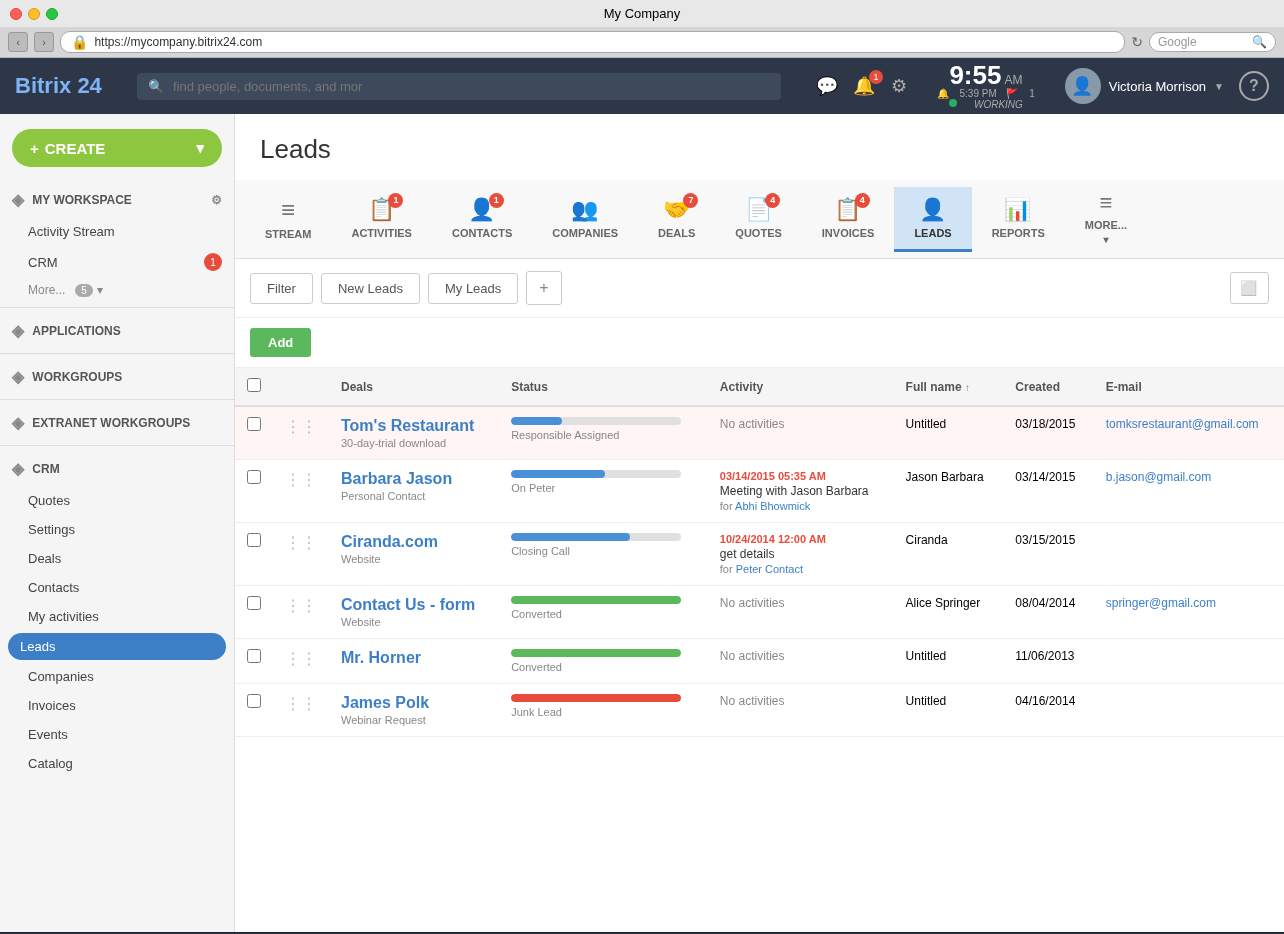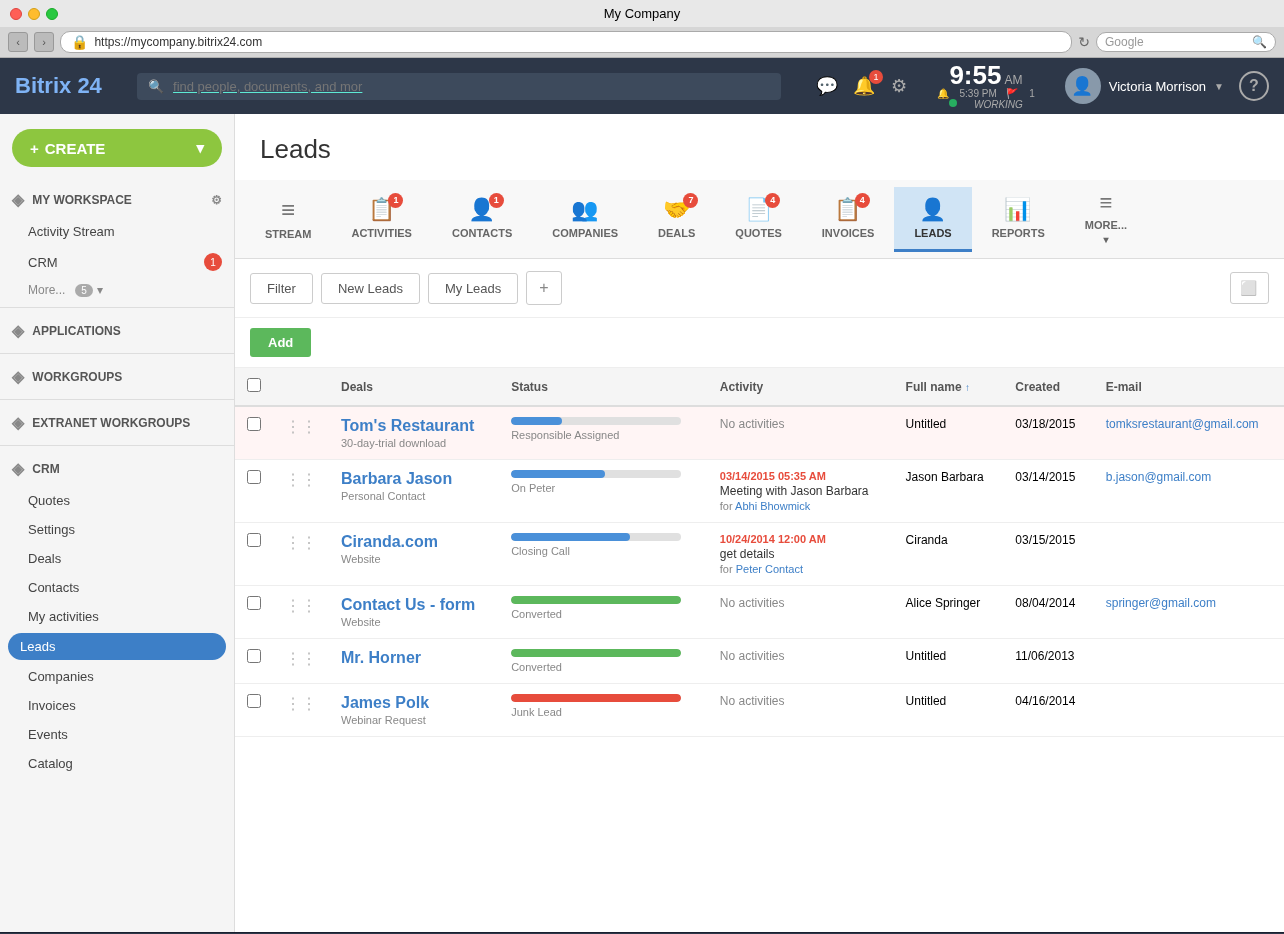--- a/index.html
+++ b/index.html
@@ -60,21 +60,21 @@
     }
     .url-icon { color: #888; font-size: 14px; }
     .url-text { color: #333; font-size: 12px; }
     .refresh-btn { color: #666; font-size: 14px; cursor: pointer; }
     .search-bar {
       background: white;
       border: 1px solid #aaa;
       border-radius: 10px;
       padding: 2px 8px;
       font-size: 12px;
-      width: 180px;
+      width: 127px;
       display: flex; align-items: center; gap: 4px;
     }
 
     
     .app-header {
       background: #2d3748;
       display: flex;
       align-items: center;
       padding: 0 15px;
       height: 56px;
@@ -470,21 +470,21 @@
     </div>
   </div>
 </div>
 
 <div class="app-header">
   <div class="logo">
     <span>Bitrix</span> <span>24</span>
   </div>
   <div class="header-search">
     <span style="color:#aaa;">🔍</span>
-    <input type="text" style="background: transparent; border: none; color: #5eead4; font-size: 13px; outline: none; width: 200px; text-decoration: underline;" placeholder="find people, documents, and mor">
+    <input type="text" style="background: transparent; border: none; color: #fdba74; font-size: 13px; outline: none; width: 200px;" placeholder="find people, documents, and mor">
   </div>
   <div class="header-icons">
     <div class="header-icon">💬</div>
     <div class="header-icon">
       🔔
       <span class="badge">1</span>
     </div>
     <div class="header-icon">⚙</div>
   </div>
   <div class="time-section">

